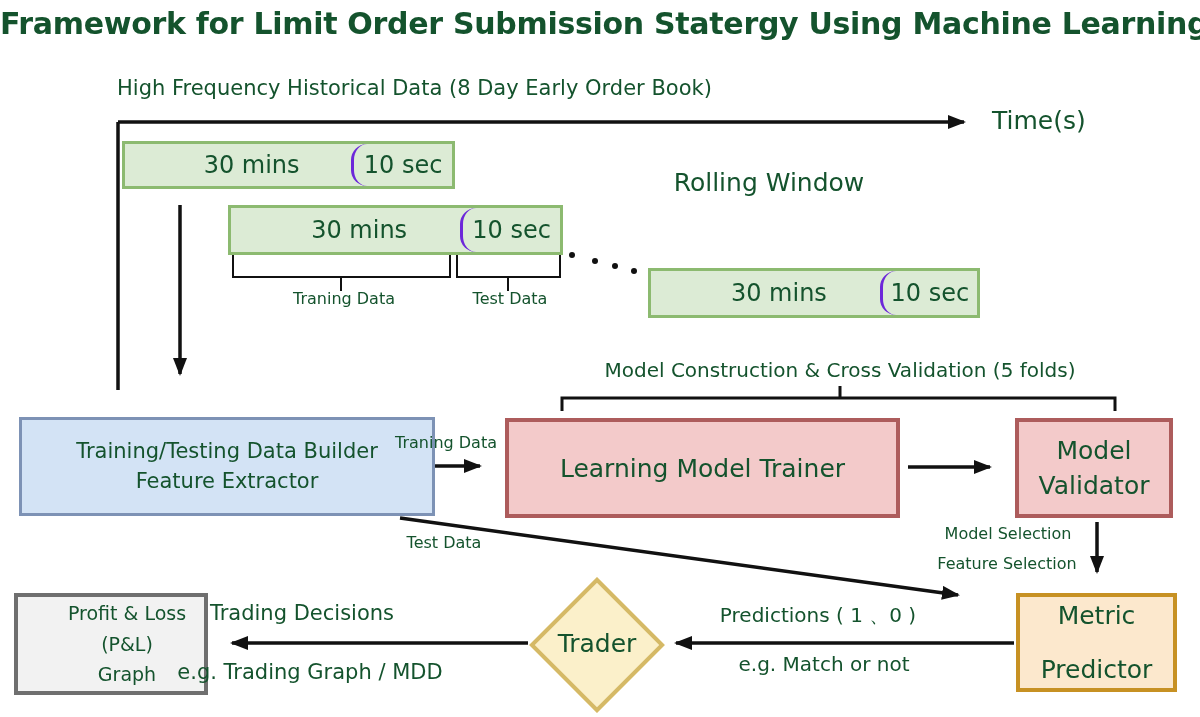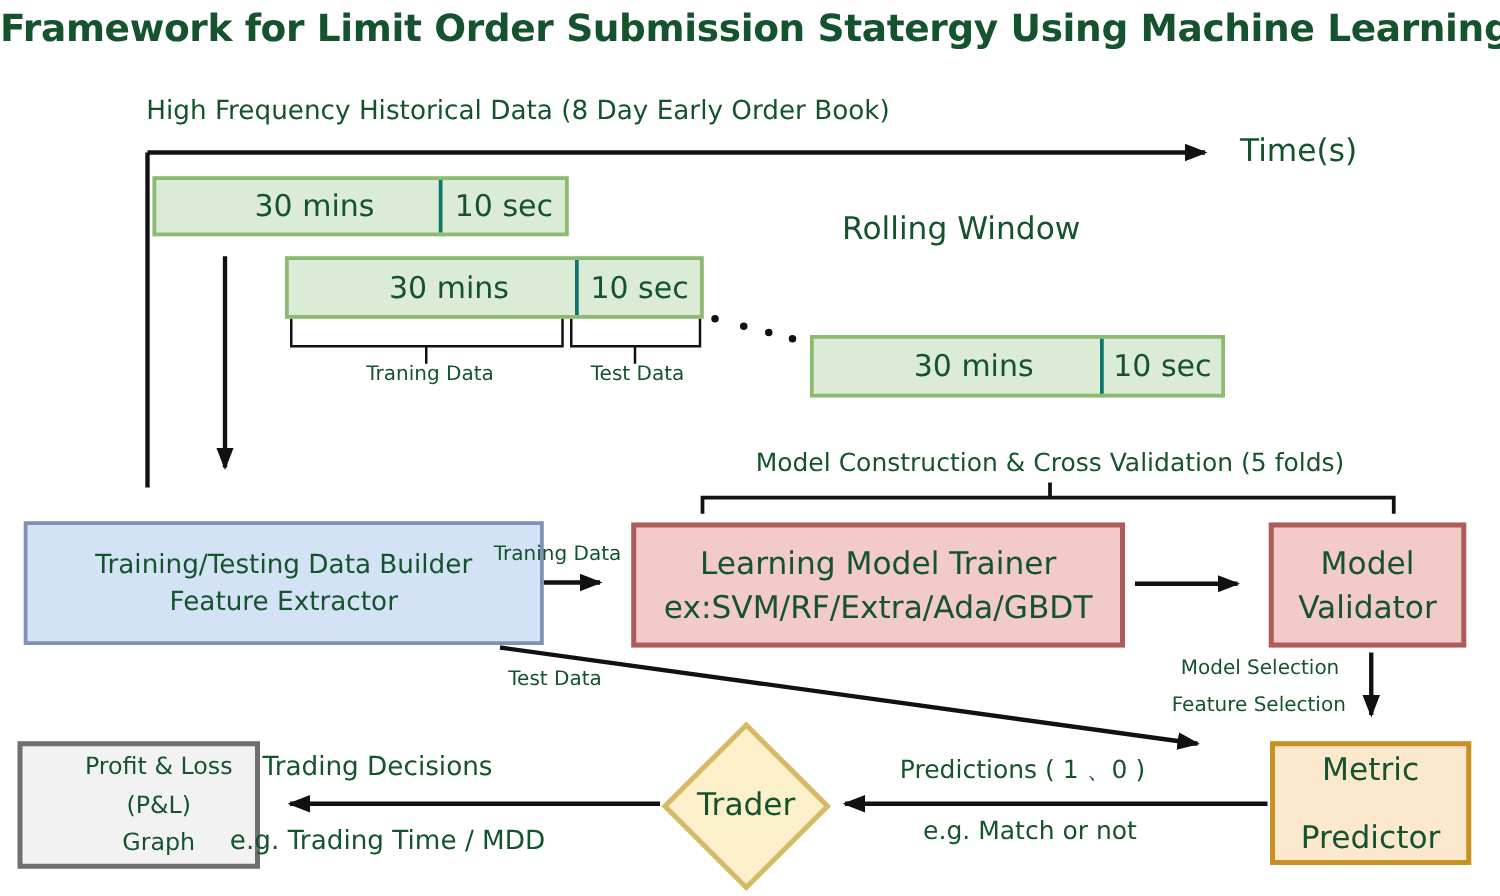--- a/index.html
+++ b/index.html
@@ -5,21 +5,21 @@
   html,body { margin:0; padding:0; background:#fff; }
   .canvas { position:relative; width:1200px; height:717px; background:#ffffff;
             font-family:"DejaVu Sans", sans-serif; color:#14532d; overflow:hidden; }
   * { box-sizing:border-box; }
   .lbl { position:absolute; white-space:nowrap; }
   .ctr { transform:translateX(-50%); text-align:center; }
   .title { top:6px; left:0; width:100%; text-align:center; font-size:30px; font-weight:bold; letter-spacing:-0.3px; }
   .svgov { position:absolute; left:0; top:0; width:1200px; height:717px; }
   .bar { position:absolute; display:flex; background:#dcebd5; border:3px solid #8cba70;padding-left:27px; }
   .seg { display:flex; align-items:center; justify-content:center; font-size:24px; height:100%; }
-  .seg.test { border-left:3px solid #0f766e; }
+  .seg.test { border-left:3px solid #6d28d9;border-radius:16px; }
   .box { position:absolute; display:flex; flex-direction:column; justify-content:center;
          align-items:center; text-align:center; line-height:1.4; }
   .blue   { background:#d3e3f5; border:3px solid #7d92b5; font-size:21px; }
   .red    { background:#f3caca; border:4px solid #ad5c5c; font-size:25px; }
   .orange { background:#fce8cd; border:4px solid #c79123; font-size:25px; }
   .gray   { background:#f2f2f2; border:4px solid #6f6f6f; font-size:19px; line-height:1.6; }
   .diamond { position:absolute; left:549px; top:597px; width:96px; height:96px;
              background:#fbf0ca; border:4px solid #d5b966; transform:rotate(45deg); }
   .f16 { font-size:16px; } .f20 { font-size:20px; } .f21 { font-size:21px; } .f25 { font-size:25px; }
 </style>
@@ -76,21 +76,20 @@
   <div class="lbl ctr f16" style="left:510px; top:289px;">Test Data</div>
 
   <div class="lbl ctr f20" style="left:840px; top:358px;">Model Construction &amp; Cross Validation (5 folds)</div>
 
   <div class="box blue" style="left:19px; top:417px; width:416px; height:99px;">
     <div>Training/Testing Data Builder</div>
     <div>Feature Extractor</div>
   </div>
   <div class="box red" style="left:505px; top:418px; width:395px; height:100px;">
     <div>Learning Model Trainer</div>
-    <div>ex:SVM/RF/Extra/Ada/GBDT</div>
   </div>
   <div class="box red" style="left:1015px; top:418px; width:158px; height:100px;">
     <div>Model</div>
     <div>Validator</div>
   </div>
   <div class="box orange" style="left:1016px; top:593px; width:161px; height:99px;gap:19px;">
     <div>Metric</div>
     <div>Predictor</div>
   </div>
   <div class="box gray" style="left:14px; top:593px; width:194px; height:102px;padding-left:32px;">
@@ -100,15 +99,15 @@
   <div class="diamond"></div>
   <div class="lbl ctr f25" style="left:597px; top:629px;">Trader</div>
 
   <div class="lbl ctr f16" style="left:446px; top:433px;">Traning Data</div>
   <div class="lbl ctr f16" style="left:444px; top:533px;">Test Data</div>
   <div class="lbl ctr f16" style="left:1008px; top:524px;">Model Selection</div>
   <div class="lbl ctr f16" style="left:1007px; top:554px;">Feature Selection</div>
   <div class="lbl ctr f20" style="left:818px; top:602px;">Predictions ( 1 、0 )</div>
   <div class="lbl ctr f20" style="left:824px; top:652px;">e.g. Match or not</div>
   <div class="lbl ctr f21" style="left:302px; top:601px;">Trading Decisions</div>
-  <div class="lbl ctr f21" style="left:310px; top:660px;">e.g. Trading Time / MDD</div>
+  <div class="lbl ctr f21" style="left:310px; top:660px;">e.g. Trading Graph / MDD</div>
 
 </div>
 
 </body></html>

